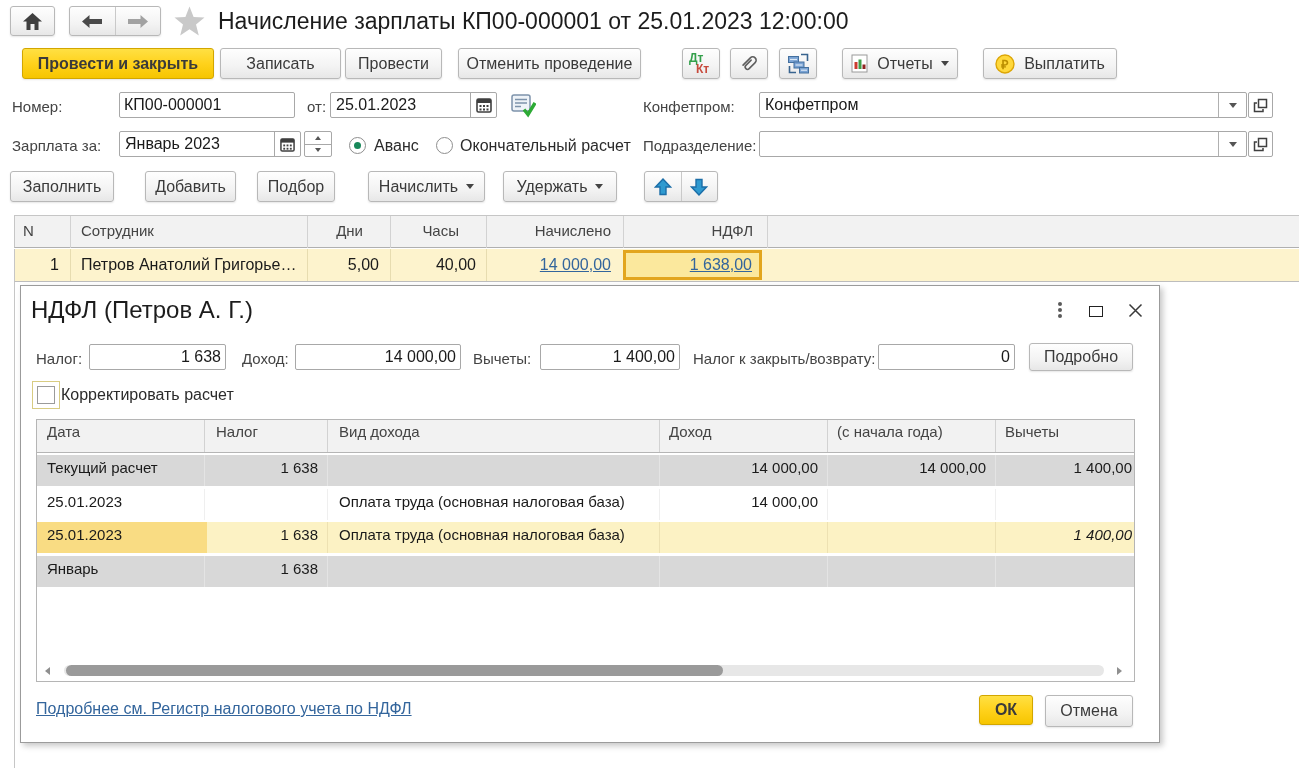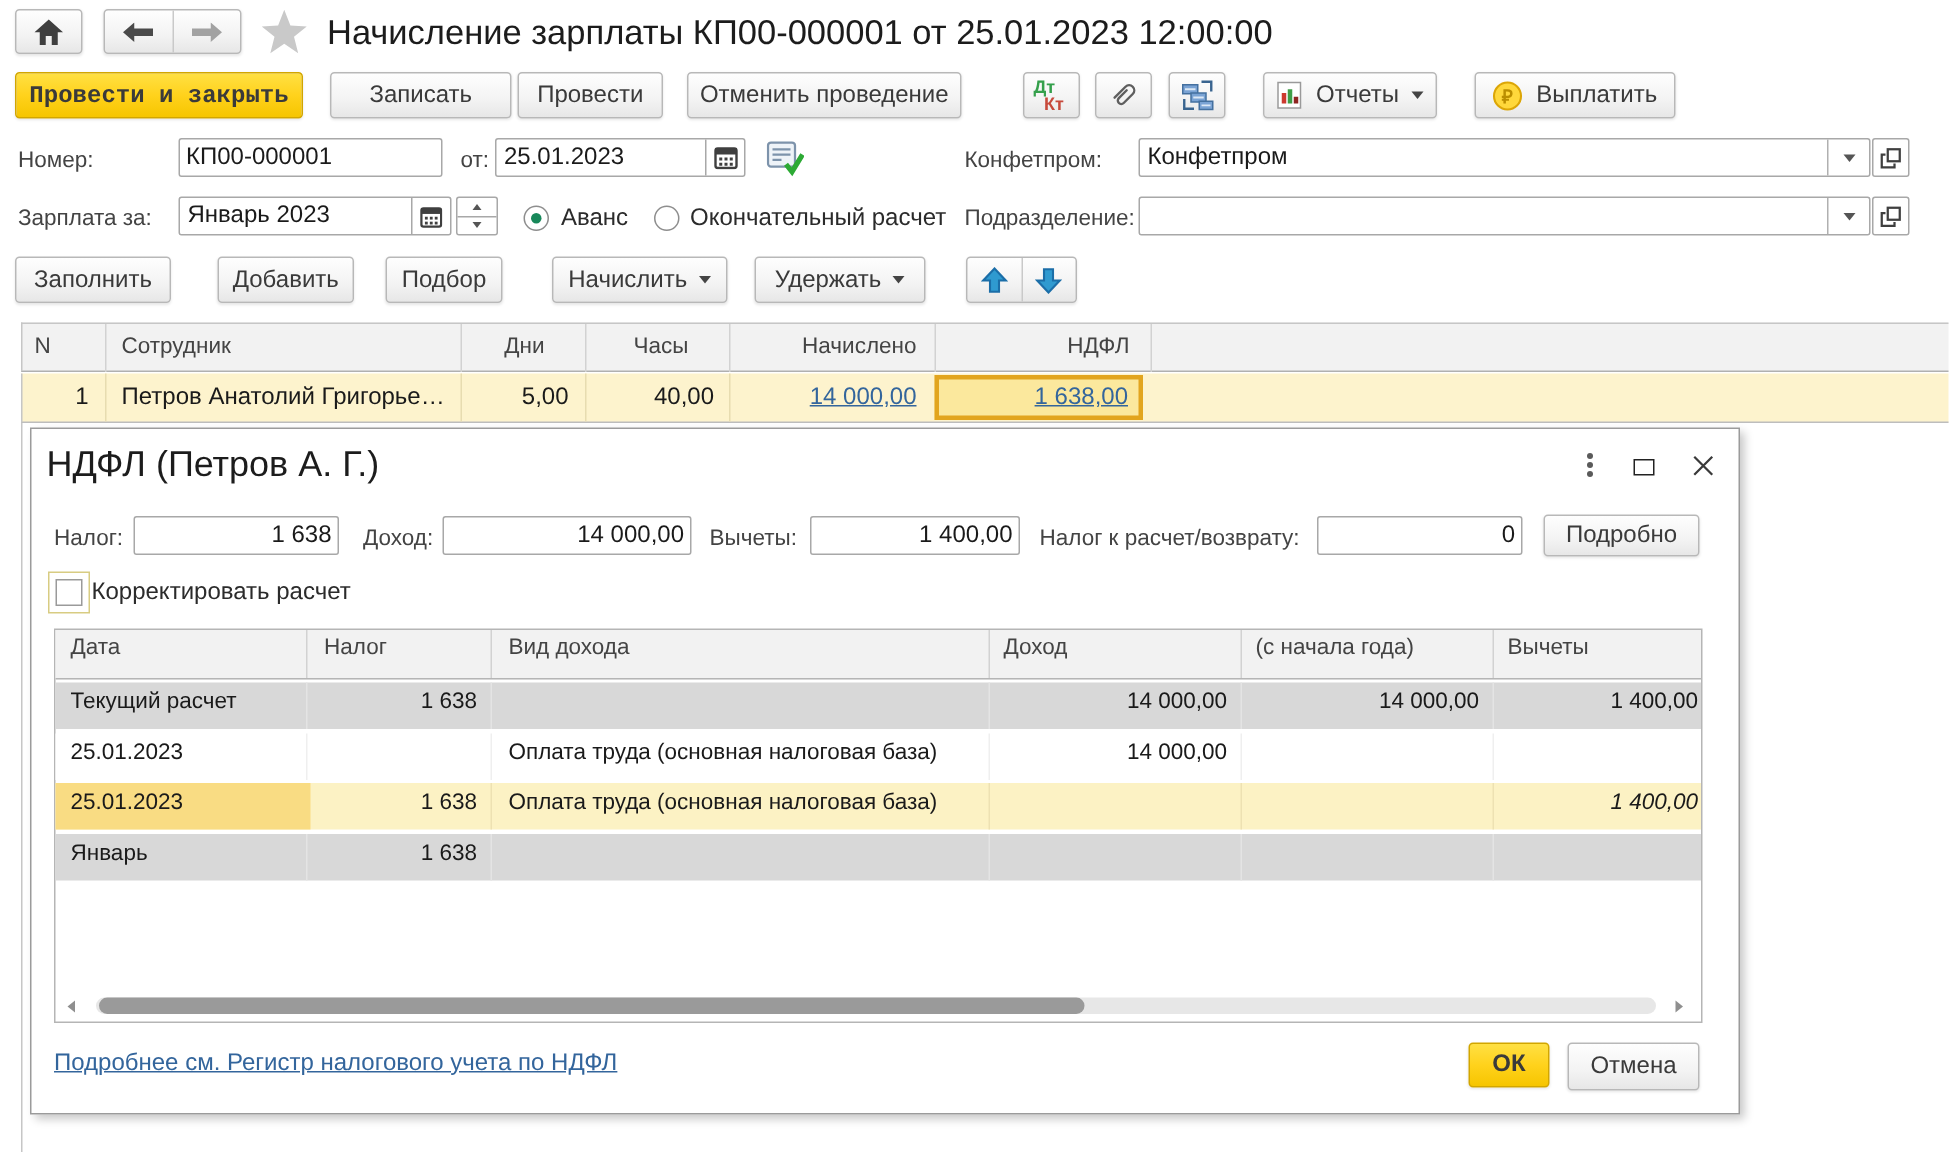--- a/index.html
+++ b/index.html
@@ -34,21 +34,21 @@
     <svg width="21" height="13" viewBox="0 0 21 13">
         <path d="M13.5 0 L13.5 4 L1 4 L1 9 L13.5 9 L13.5 13 L21 6.5 Z" fill="#a2a2a2"></path>
       </svg>
   </div>
 </div>
 <svg class="abs" style="left:172px; top:4px;" width="35" height="35" viewBox="0 0 35 35">
   <path d="M17.5 2.5 L21.6 13 L32.5 13.6 L24 20.5 L26.8 31.5 L17.5 25.2 L8.2 31.5 L11 20.5 L2.5 13.6 L13.4 13 Z" fill="#c9c9c9"></path>
 </svg>
 <div class="abs" style="left:218px; top:8px; font-size:23px; color:#1c1c1c;">Начисление зарплаты КП00-000001 от 25.01.2023 12:00:00</div>
 
-<div class="btn btn-yellow" style="left:10px; top:48px; width:192px;font-family:Liberation Mono, monospace;">Провести и закрыть</div>
+<div class="btn btn-yellow" style="left:22px; top:48px; width:192px;">Провести и закрыть</div>
 <div class="btn" style="left:220px; top:48px; width:121px;">Записать</div>
 <div class="btn" style="left:345px; top:48px; width:97px;">Провести</div>
 <div class="btn" style="left:458px; top:48px; width:183px;">Отменить проведение</div>
 <div class="btn" style="left:682px; top:48px; width:38px;">
   <div style="position:relative; width:24px; height:24px; font-size:12px; font-weight:bold; line-height:12px;">
     <span style="position:absolute; left:0; top:0; color:#35a04c;">Дт</span>
     <span style="position:absolute; left:7px; top:11px; color:#c74a3c;">Кт</span>
   </div>
 </div>
 <div class="btn" style="left:730px; top:48px; width:38px;">
@@ -230,21 +230,21 @@
   <svg style="position:absolute; left:1107px; top:17px;" width="15" height="15" viewBox="0 0 15 15">
       <path d="M1.5 1.5 L13.5 13.5 M13.5 1.5 L1.5 13.5" stroke="#3a3a3a" stroke-width="1.5"></path>
     </svg>
 
   <div class="lbl" style="left:15px; top:64px;">Налог:</div>
   <div class="inp" style="left:68px; top:58px; width:137px; height:26px; justify-content:flex-end;">1 638</div>
   <div class="lbl" style="left:221px; top:64px;">Доход:</div>
   <div class="inp" style="left:274px; top:58px; width:166px; height:26px; justify-content:flex-end;">14 000,00</div>
   <div class="lbl" style="left:452px; top:64px;">Вычеты:</div>
   <div class="inp" style="left:519px; top:58px; width:140px; height:26px; justify-content:flex-end;">1 400,00</div>
-  <div class="lbl" style="left:672px; top:64px;">Налог к расчет/возврату:</div>
+  <div class="lbl" style="left:672px; top:64px;">Налог к закрыть/возврату:</div>
   <div class="inp" style="left:857px; top:58px; width:137px; height:26px; justify-content:flex-end;">0</div>
   <div class="btn" style="left:1008px; top:57px; width:104px; height:28px;">Подробно</div>
 
   <div style="position:absolute; left:11px; top:95px; width:28px; height:28px; border:1px solid #d8cc82;"></div>
   <div style="position:absolute; left:16px; top:100px; width:18px; height:18px; border:1px solid #9a9a9a; background:#fff;"></div>
   <div style="position:absolute; left:40px; top:100px; font-size:16px; color:#2b2b2b;">Корректировать расчет</div>
 
   <div style="position:absolute; left:15px; top:133px; width:1099px; height:263px; border:1px solid #b5b5b5; background:#fff;">
 
     <div style="position:absolute; left:0; top:0; width:100%; height:33px; background:#f2f2f2; border-bottom:1px solid #b5b5b5; font-size:15px; color:#444;">

